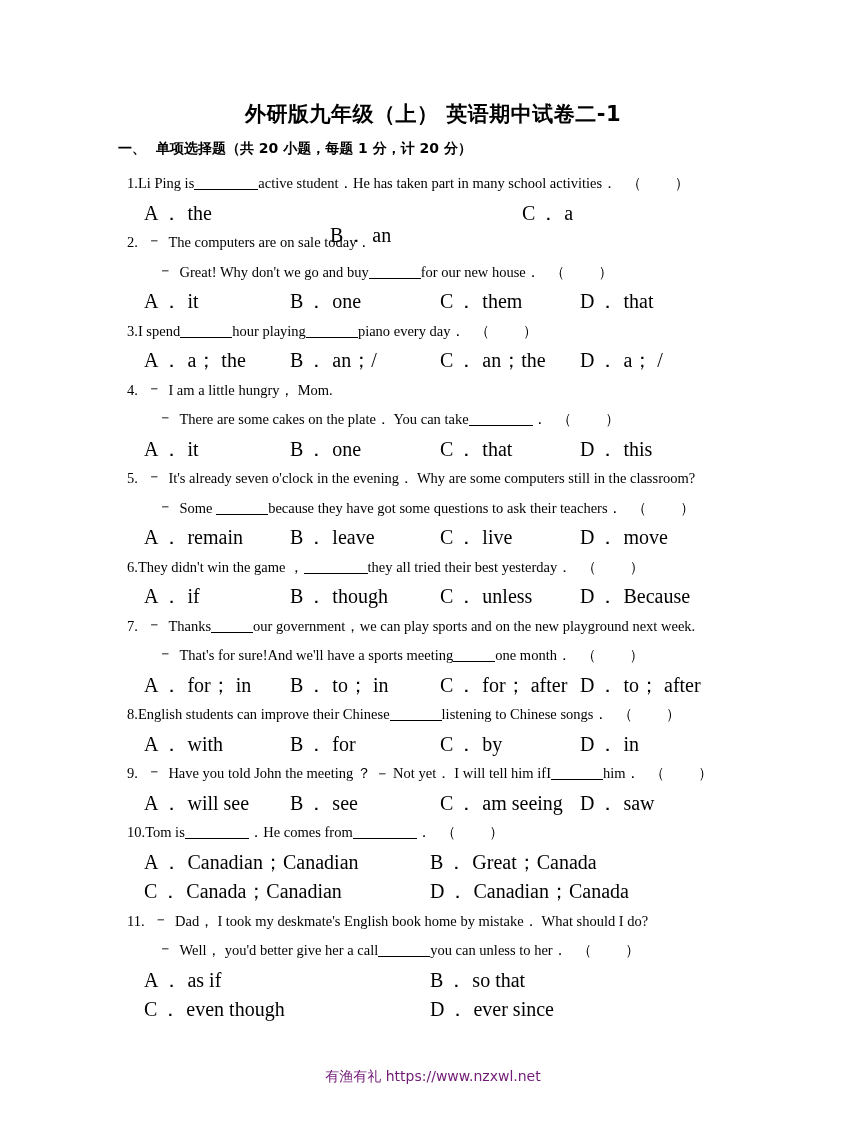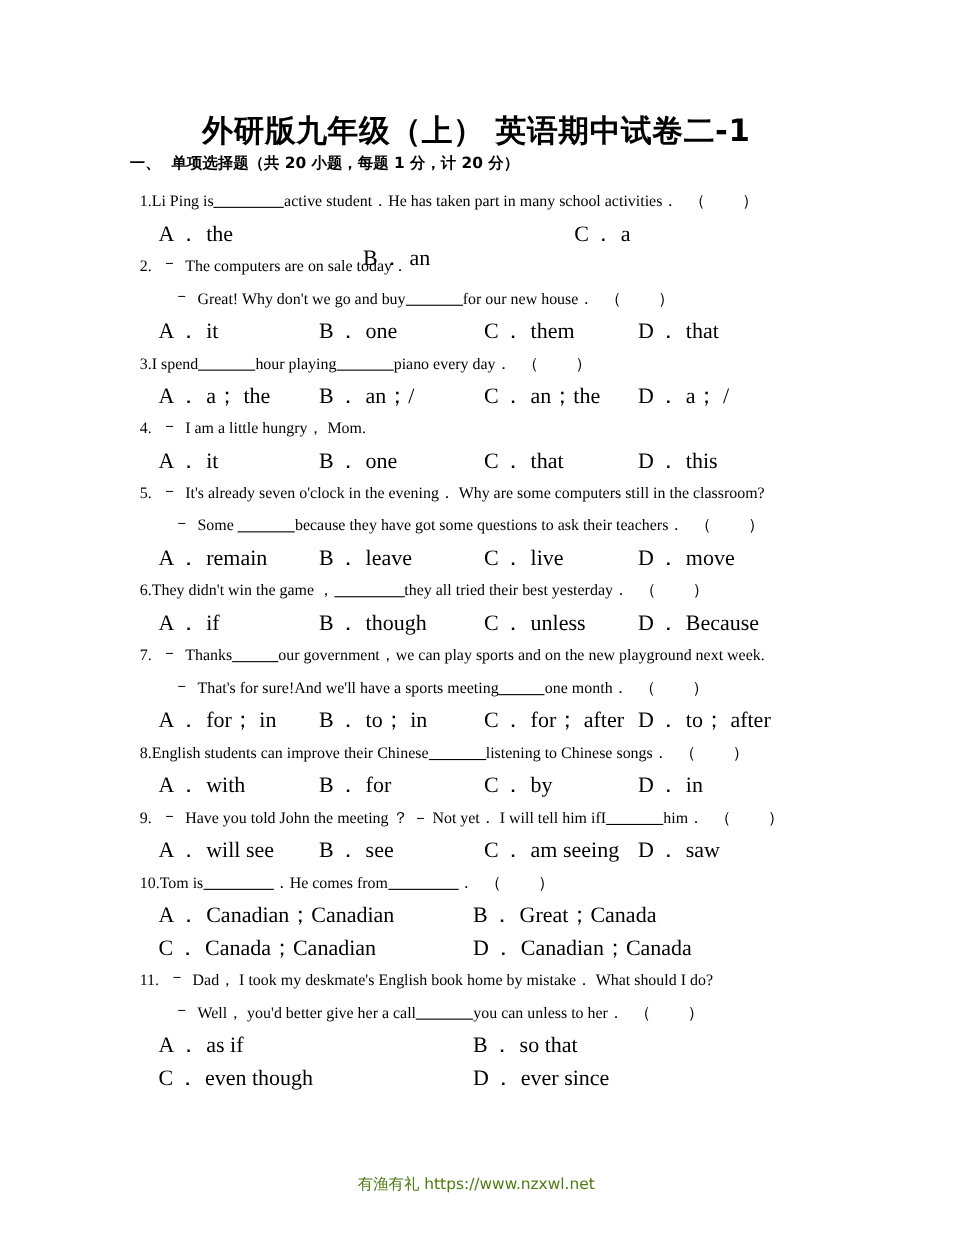--- a/index.html
+++ b/index.html
@@ -22,21 +22,21 @@
 
   
   .doc-title {
     position: absolute;
     top: 100px;
     left: 0;
     width: 866px;
     text-align: center;
     font-family: "DejaVu Sans", "Liberation Sans", sans-serif;
     font-weight: bold;
-    font-size: 28px;
+    font-size: 21px;
     letter-spacing: 0.5px;
     white-space: nowrap;
   }
 
   
   .content {
     position: absolute;
     top: 140px;
     left: 118px;
     width: 640px;
@@ -131,21 +131,21 @@
 
   
   .watermark {
     position: absolute;
     top: 1068px;
     left: 0;
     width: 866px;
     text-align: center;
     font-family: "DejaVu Sans", "Liberation Sans", sans-serif;
     font-size: 14px;
-    color: #4d7c0f;
+    color: #701a75;
     white-space: nowrap;
   }
 </style>
 </head>
 <body>
 
 <div class="page">
 
   <div class="doc-title">外研版九年级（上） 英语期中试卷二-1</div>
 
@@ -176,20 +176,21 @@
           <div class="q-line stem-num"><span class="qnum">3.</span><span>I spend</span><span class="blank w-md"></span><span>hour playing</span><span class="blank w-md"></span><span>piano every day．</span><span class="paren">（    ）</span></div>
           <div class="opts cols4">
             <span class="opt"><span class="lab">A</span><span class="dot">．</span><span>a；  the</span></span>
             <span class="opt"><span class="lab">B</span><span class="dot">．</span><span>an；/</span></span>
             <span class="opt"><span class="lab">C</span><span class="dot">．</span><span>an；the</span></span>
             <span class="opt"><span class="lab">D</span><span class="dot">．</span><span>a； /</span></span>
           </div>
         </div>
         <div class="q-block">
           <div class="q-line stem-dialog"><span class="qnum sp">4.</span><span class="dash">－</span><span>I am a little hungry，  Mom.</span></div>
+          <div class="q-line dialog-cont"><span class="dash">－</span><span>There are some cakes on the plate．  You can take</span><span class="blank w-lg"></span><span>．</span><span class="paren">（    ）</span></div>
           <div class="opts cols4">
             <span class="opt"><span class="lab">A</span><span class="dot">．</span><span>it</span></span>
             <span class="opt"><span class="lab">B</span><span class="dot">．</span><span>one</span></span>
             <span class="opt"><span class="lab">C</span><span class="dot">．</span><span>that</span></span>
             <span class="opt"><span class="lab">D</span><span class="dot">．</span><span>this</span></span>
           </div>
         </div>
         <div class="q-block">
           <div class="q-line stem-dialog"><span class="qnum sp">5.</span><span class="dash">－</span><span>It's already seven o'clock in the evening．  Why are some computers still in the classroom?</span></div>
           <div class="q-line dialog-cont"><span class="dash">－</span><span>Some </span><span class="blank w-md"></span><span>because they have got some questions to ask their teachers．</span><span class="paren">（    ）</span></div>

